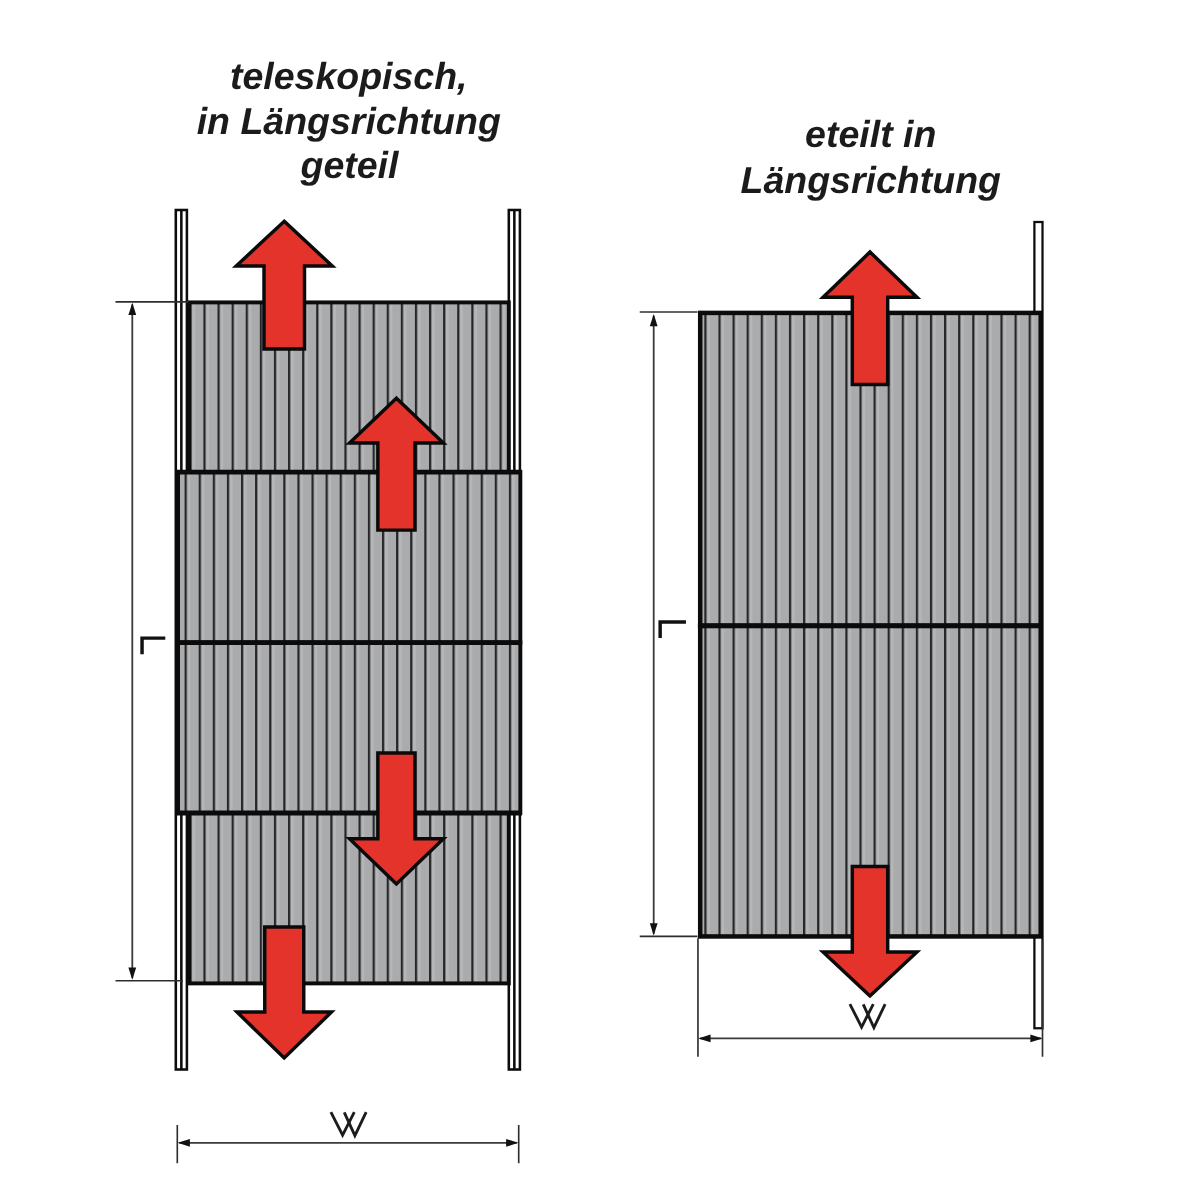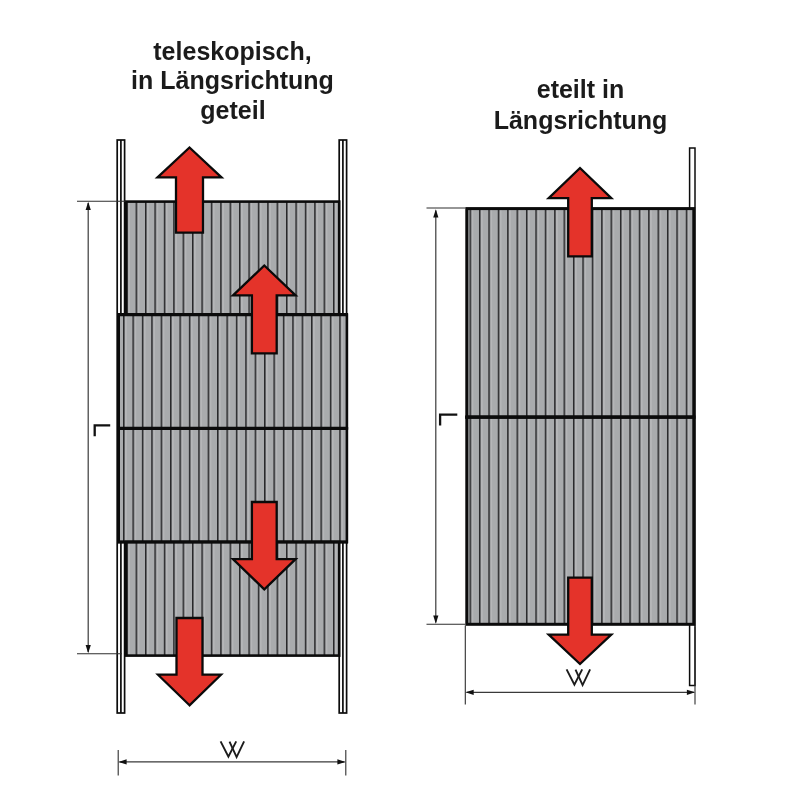--- a/index.html
+++ b/index.html
@@ -1,16 +1,16 @@
 <!DOCTYPE html>
 <html><head>
 <meta charset="utf-8">
 <style>
   html,body{margin:0;padding:0;background:#ffffff;}
-  .page{width:728px;height:800px;position:relative;background:#ffffff;overflow:hidden;}
+  .page{width:728px;height:800px;position:relative;background:#ffffff;overflow:hidden;font-style:italic;}
   svg{display:block;}
   text{font-family:"Liberation Sans", sans-serif;}
 </style>
 </head>
 <body>
 <div class="page">
 <svg width="800" height="800" viewBox="0 0 800 800">
   <defs>
     <pattern id="stA" x="4.0" width="9.4" height="10" patternUnits="userSpaceOnUse">
       <rect x="0" y="0" width="9.4" height="10" fill="#a9abad"></rect>

